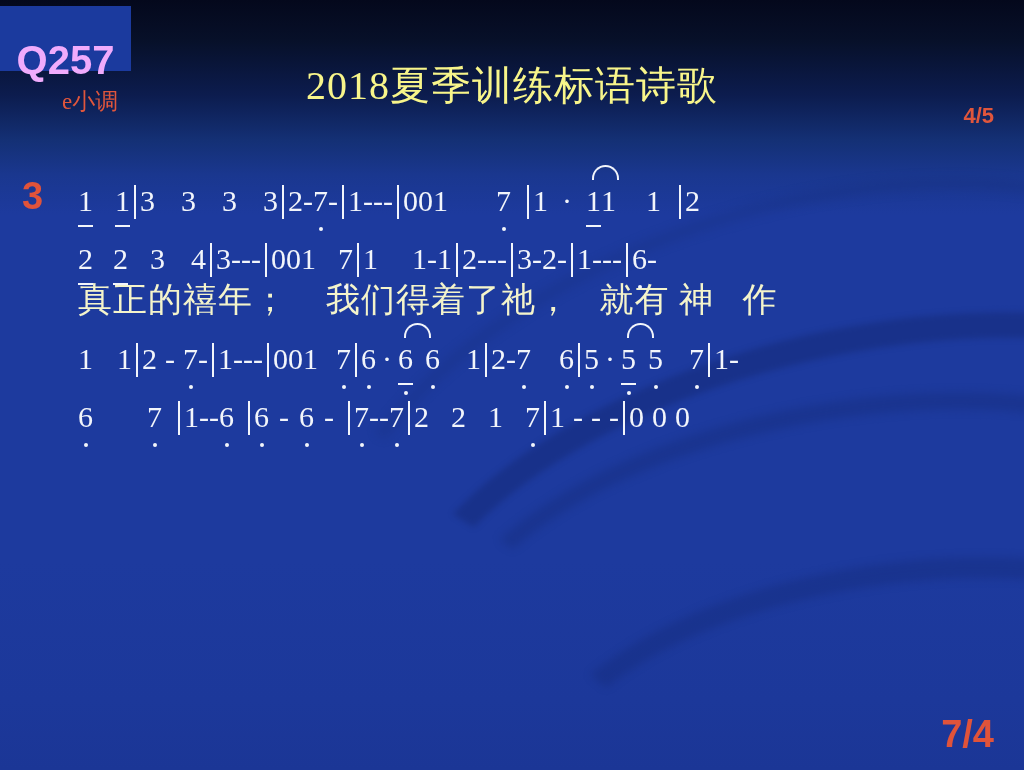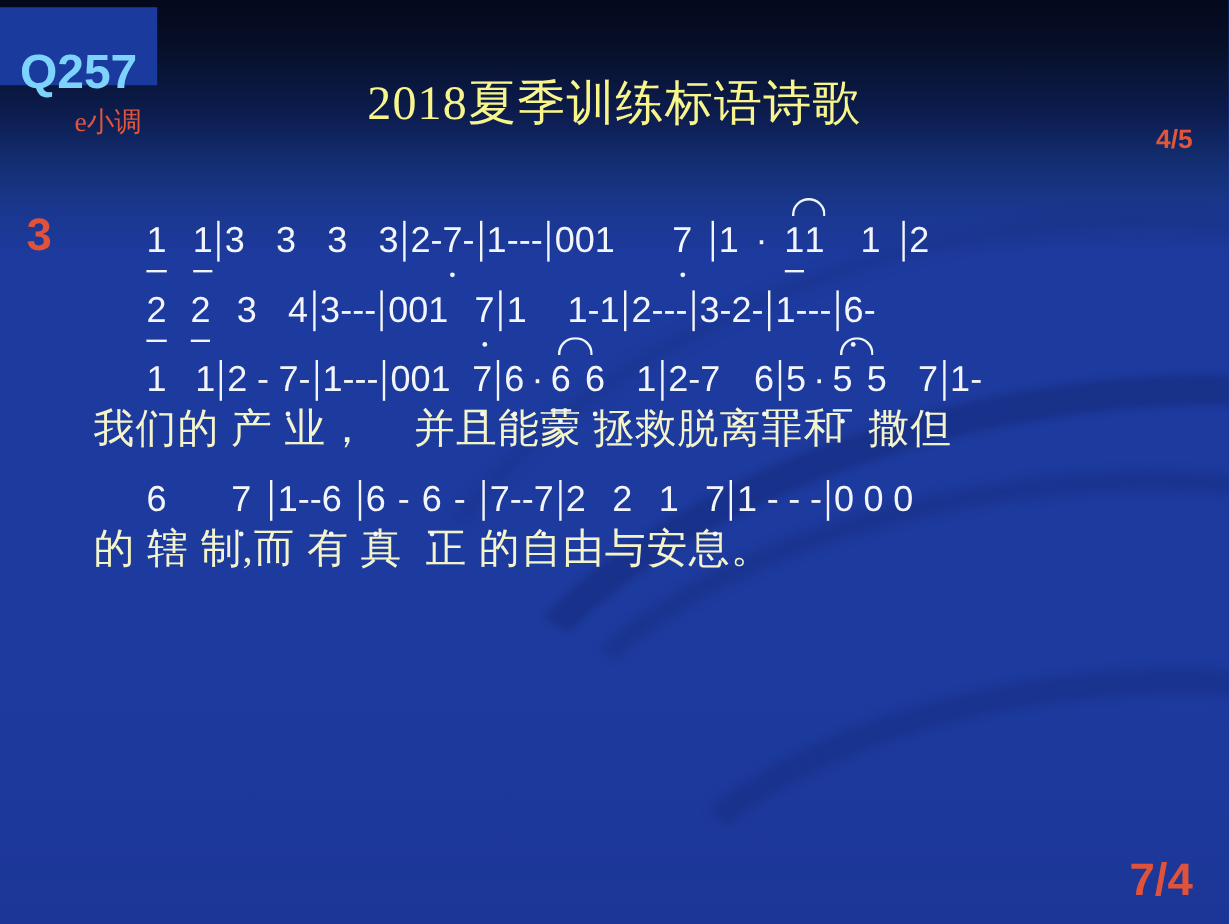--- a/index.html
+++ b/index.html
@@ -90,21 +90,21 @@
     height: 65px;
     background: #1b3a9e;
     display: flex;
     align-items: center;
     justify-content: center;
   }
   #hymn-badge .code {
     font-family: "Liberation Sans", sans-serif;
     font-weight: bold;
     font-size: 40px;
-    color: #7dd3fc;
+    color: #f0abfc;
     letter-spacing: 0px;
     line-height: 1;
     margin-top: 42px;
   }
 
   #key-signature {
     position: absolute;
     left: 62px;
     top: 86px;
     font-family: "Liberation Serif", serif;
@@ -161,28 +161,27 @@
   #score {
     position: absolute;
     left: 78px;
     top: 178px;
     width: 920px;
   }
   .score-line {
     margin-bottom: 12px;
   }
   .notation {
-    font-family: Liberation Sans, sans-serif;
+    font-family: Liberation Serif, serif;
     font-size: 30px;
     color: #f2f5fb;
     height: 46px;
     line-height: 46px;
     white-space: nowrap;
     letter-spacing: 0px;
-    margin-left: 44px;
   }
   .lyrics {
     font-family: "Liberation Serif", "DejaVu Serif", serif;
     font-size: 34px;
     color: #f4f4cb;
     height: 46px;
     line-height: 44px;
     white-space: nowrap;
     margin-top: -4px;
   }
@@ -258,37 +257,34 @@
     <div class="score-line">
       <div class="notation" aria-label="line-1-notation">
         <span class="n beam">1</span><span class="sp" style="width:22px"></span><span class="n beam">1</span><span class="bar"></span><span class="n">3</span><span class="sp" style="width:26px"></span><span class="n">3</span><span class="sp" style="width:26px"></span><span class="n">3</span><span class="sp" style="width:26px"></span><span class="n">3</span><span class="bar"></span><span class="n">2</span><span class="n">-</span><span class="n oct-lo">7</span><span class="n">-</span><span class="bar"></span><span class="n">1</span><span class="n">-</span><span class="n">-</span><span class="n">-</span><span class="bar"></span><span class="n">0</span><span class="n">0</span><span class="n">1</span><span class="sp" style="width:48px"></span><span class="n oct-lo">7</span><span class="bar" style="margin-left:16px"></span><span class="n">1</span><span class="sp" style="width:14px"></span><span class="n">·</span><span class="sp" style="width:14px"></span><span class="n beam slur">1</span><span class="n">1</span><span class="sp" style="width:30px"></span><span class="n">1</span><span class="bar" style="margin-left:18px"></span><span class="n">2</span>
       </div>
     </div>
 
     <div class="score-line">
       <div class="notation" aria-label="line-2-notation">
         <span class="n beam">2</span><span class="sp" style="width:20px"></span><span class="n beam">2</span><span class="sp" style="width:22px"></span><span class="n">3</span><span class="sp" style="width:26px"></span><span class="n">4</span><span class="bar"></span><span class="n">3</span><span class="n">-</span><span class="n">-</span><span class="n">-</span><span class="bar"></span><span class="n">0</span><span class="n">0</span><span class="n">1</span><span class="sp" style="width:22px"></span><span class="n oct-lo">7</span><span class="bar"></span><span class="n">1</span><span class="sp" style="width:34px"></span><span class="n">1</span><span class="n">-</span><span class="n">1</span><span class="bar"></span><span class="n">2</span><span class="n">-</span><span class="n">-</span><span class="n">-</span><span class="bar"></span><span class="n">3</span><span class="n">-</span><span class="n">2</span><span class="n">-</span><span class="bar"></span><span class="n">1</span><span class="n">-</span><span class="n">-</span><span class="n">-</span><span class="bar"></span><span class="n oct-lo">6</span><span class="n">-</span>
       </div>
+      <div class="lyrics" style="letter-spacing:1px">
+        <span>真正的禧年；&nbsp;&nbsp;&nbsp;&nbsp;我们得着了祂，&nbsp;&nbsp;&nbsp;就有&nbsp;神&nbsp;&nbsp;&nbsp;作</span>
+      </div>
     </div>
 
     <div class="score-line">
       <div class="notation" aria-label="line-3-notation">
         <span class="n">1</span><span class="sp" style="width:24px"></span><span class="n">1</span><span class="bar"></span><span class="n">2</span><span class="sp" style="width:8px"></span><span class="n">-</span><span class="sp" style="width:8px"></span><span class="n oct-lo">7</span><span class="n">-</span><span class="bar"></span><span class="n">1</span><span class="n">-</span><span class="n">-</span><span class="n">-</span><span class="bar"></span><span class="n">0</span><span class="n">0</span><span class="n">1</span><span class="sp" style="width:18px"></span><span class="n oct-lo">7</span><span class="bar"></span><span class="n oct-lo">6</span><span class="sp" style="width:6px"></span><span class="n">·</span><span class="sp" style="width:6px"></span><span class="n beam oct-lo slur">6</span><span class="sp" style="width:12px"></span><span class="n oct-lo">6</span><span class="sp" style="width:26px"></span><span class="n">1</span><span class="bar"></span><span class="n">2</span><span class="n">-</span><span class="n oct-lo">7</span><span class="sp" style="width:28px"></span><span class="n oct-lo">6</span><span class="bar"></span><span class="n oct-lo">5</span><span class="sp" style="width:6px"></span><span class="n">·</span><span class="sp" style="width:6px"></span><span class="n beam oct-lo slur">5</span><span class="sp" style="width:12px"></span><span class="n oct-lo">5</span><span class="sp" style="width:26px"></span><span class="n oct-lo">7</span><span class="bar"></span><span class="n">1</span><span class="n">-</span>
       </div>
-      <div class="lyrics" style="letter-spacing:1px">
-        <span>我们的&nbsp;产&nbsp;业，&nbsp;&nbsp;&nbsp;&nbsp;并且能蒙&nbsp;拯救脱离罪和&nbsp;&nbsp;撒但</span>
-      </div>
     </div>
 
     <div class="score-line">
       <div class="notation" aria-label="line-4-notation">
         <span class="n oct-lo">6</span><span class="sp" style="width:54px"></span><span class="n oct-lo">7</span><span class="bar" style="margin-left:16px"></span><span class="n">1</span><span class="n">-</span><span class="n">-</span><span class="n oct-lo">6</span><span class="bar" style="margin-left:14px"></span><span class="n oct-lo">6</span><span class="sp" style="width:10px"></span><span class="n">-</span><span class="sp" style="width:10px"></span><span class="n oct-lo">6</span><span class="sp" style="width:10px"></span><span class="n">-</span><span class="bar" style="margin-left:14px"></span><span class="n oct-lo">7</span><span class="n">-</span><span class="n">-</span><span class="n oct-lo">7</span><span class="bar"></span><span class="n">2</span><span class="sp" style="width:22px"></span><span class="n">2</span><span class="sp" style="width:22px"></span><span class="n">1</span><span class="sp" style="width:22px"></span><span class="n oct-lo">7</span><span class="bar"></span><span class="n">1</span><span class="sp" style="width:8px"></span><span class="n">-</span><span class="sp" style="width:8px"></span><span class="n">-</span><span class="sp" style="width:8px"></span><span class="n">-</span><span class="bar"></span><span class="n">0</span><span class="sp" style="width:8px"></span><span class="n">0</span><span class="sp" style="width:8px"></span><span class="n">0</span>
       </div>
-      <div class="lyrics" style="letter-spacing:1px">
-        <span>的&nbsp;辖&nbsp;制,而&nbsp;有&nbsp;真&nbsp;&nbsp;正&nbsp;的自由与安息。</span>
-      </div>
     </div>
 
   </div>
 
   <div id="page-number">7/4</div>
 
 </div>
 
 </body></html>

